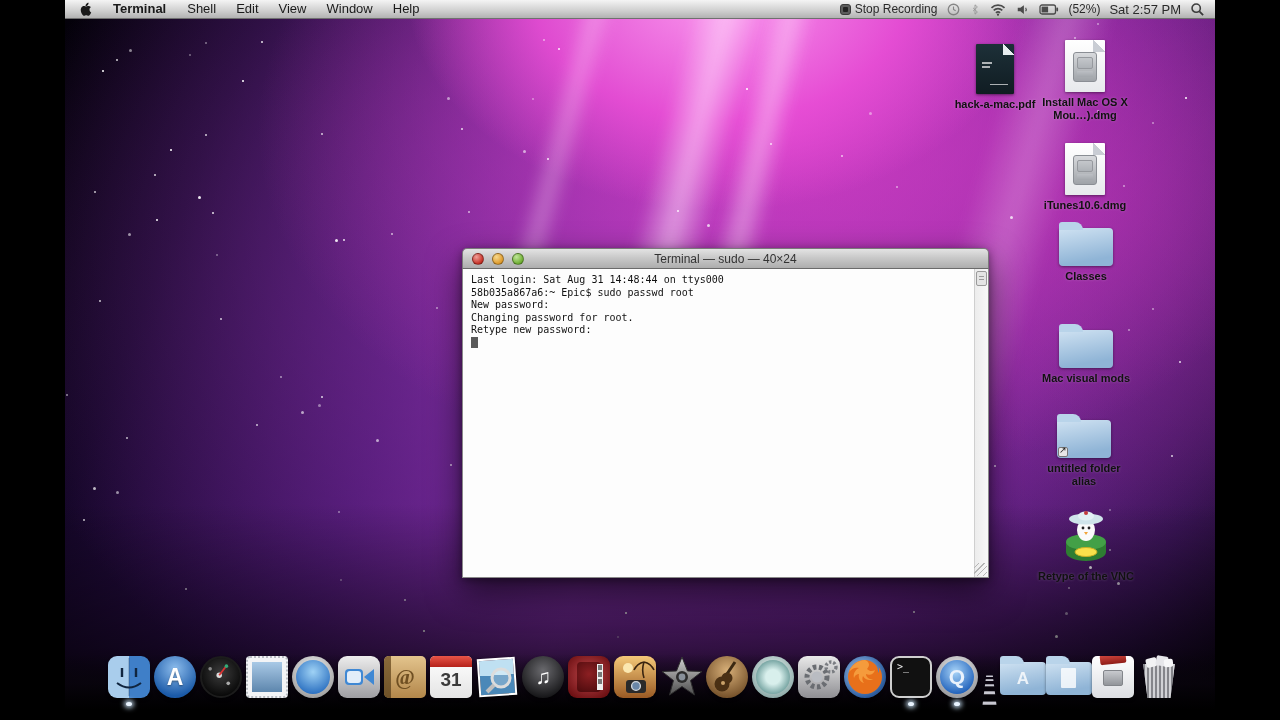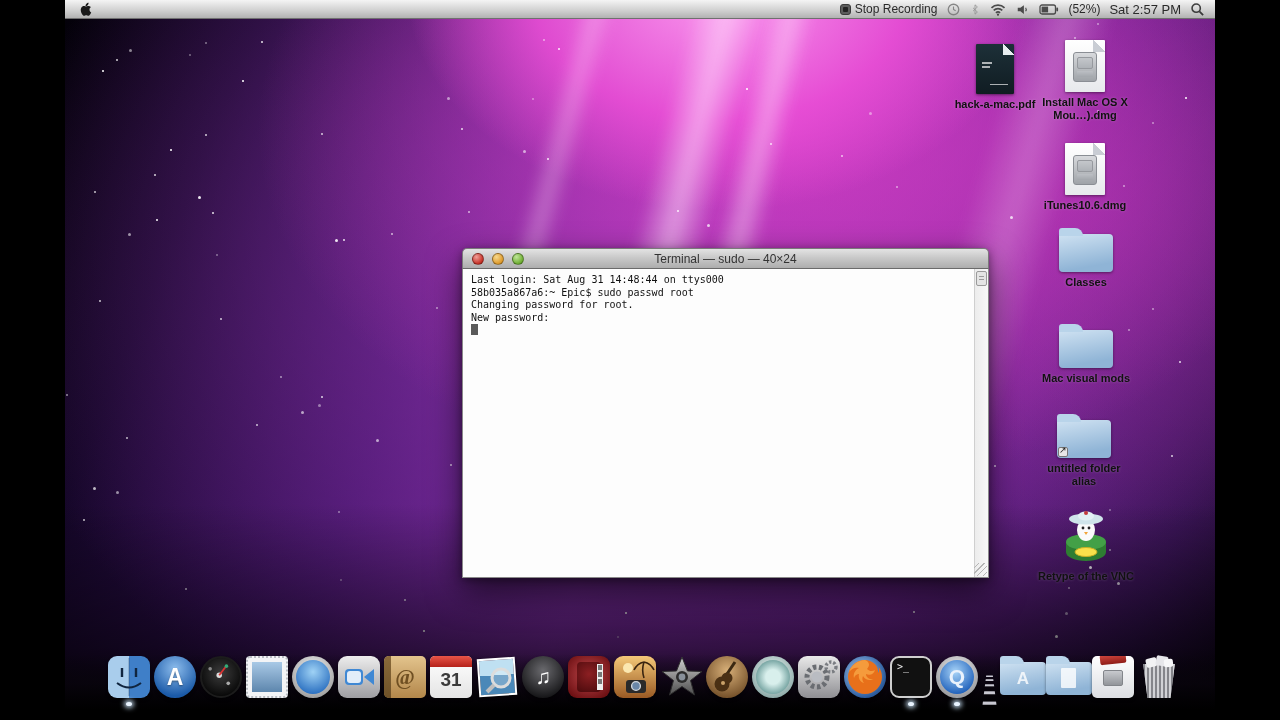--- a/index.html
+++ b/index.html
@@ -244,20 +244,21 @@
         <span class="star" style="left: 236px; top: 411px; width: 3px; height: 3px; opacity: 0.606537;"></span>
       </div>
   </div>
 
   <div class="menubar">
     <span class="apple">
       <svg width="13" height="15" viewBox="0 0 16 17">
         <path fill="#1a1a1a" d="M8.2 4.6c.9 0 2-.6 2.7-1.5.6-.8 1-1.9.9-3-1 0-2.2.7-2.9 1.5-.6.7-1.1 1.8-.7 3zM12.9 8.8c0-2 1.6-3 1.7-3-.9-1.4-2.4-1.6-2.9-1.6-1.2-.1-2.4.7-3 .7-.6 0-1.6-.7-2.6-.7-1.3 0-2.6.8-3.3 2-1.4 2.4-.4 6 1 8 .7 1 1.5 2.1 2.5 2 1 0 1.4-.6 2.6-.6 1.2 0 1.5.6 2.6.6 1.1 0 1.8-1 2.4-2 .8-1.1 1.1-2.2 1.1-2.3-.1 0-2.1-.8-2.1-3.1z"></path>
       </svg>
     </span>
+    <span id="menus"><span class="menu-item app">Terminal</span><span class="menu-item">Shell</span><span class="menu-item">Edit</span><span class="menu-item">View</span><span class="menu-item">Window</span><span class="menu-item">Help</span></span>
 
     <span class="mb-right">
       <span class="stopwrap">
         <span class="stop-glyph"></span>
         <span class="txt">Stop Recording</span>
       </span>
       <span class="sicon">
         <svg width="15" height="15" viewBox="0 0 16 16">
             <circle cx="8" cy="8" r="5.6" fill="none" stroke="#777" stroke-width="1.4"></circle>
             <path d="M8 4.8V8l2.3 1.4" fill="none" stroke="#777" stroke-width="1.2"></path>
@@ -301,21 +302,21 @@
   </div>
 
   <div class="term-win">
     <div class="titlebar">
       <span class="tl red"></span>
       <span class="tl yellow"></span>
       <span class="tl green"></span>
       <span class="wtitle">Terminal — sudo — 40×24</span>
     </div>
     <div class="term-body">
-      <div class="term-text" id="term-lines"><div>Last login: Sat Aug 31 14:48:44 on ttys000</div><div>58b035a867a6:~ Epic$ sudo passwd root</div><div>Changing password for root.</div><div>New password:</div><div><span class="cursor"></span></div></div>
+      <div class="term-text" id="term-lines"><div>Last login: Sat Aug 31 14:48:44 on ttys000</div><div>58b035a867a6:~ Epic$ sudo passwd root</div><div>New password:</div><div>Changing password for root.</div><div>Retype new password:</div><div><span class="cursor"></span></div></div>
       <div class="scrolltrack">
         <div class="scrollthumb"></div>
       </div>
       <div class="resize-grip"></div>
     </div>
   </div>
 
   <div id="desktop-icons">
       <div class="dicon" style="left: 882px; top: 44px;">
         <div class="pdf-shape">
@@ -330,21 +331,21 @@
           <div class="drive"></div>
         </div>
         <div class="label">Install Mac OS X Mou…).dmg</div>
       </div>
       <div class="dicon" style="left: 972px; top: 143px;">
         <div class="dmg-shape">
           <div class="drive"></div>
         </div>
         <div class="label">iTunes10.6.dmg</div>
       </div>
-      <div class="dicon" style="left: 973px; top: 226px;">
+      <div class="dicon" style="left: 973px; top: 220px;">
         <div class="folder-shape"></div>
         <div class="label">Classes</div>
       </div>
       <div class="dicon" style="left: 973px; top: 322px;">
         <div class="folder-shape"></div>
         <div class="label">Mac visual mods</div>
       </div>
       <div class="dicon" style="left: 971px; top: 412px;">
         <div class="folder-shape">
           <span class="alias-badge"></span>

